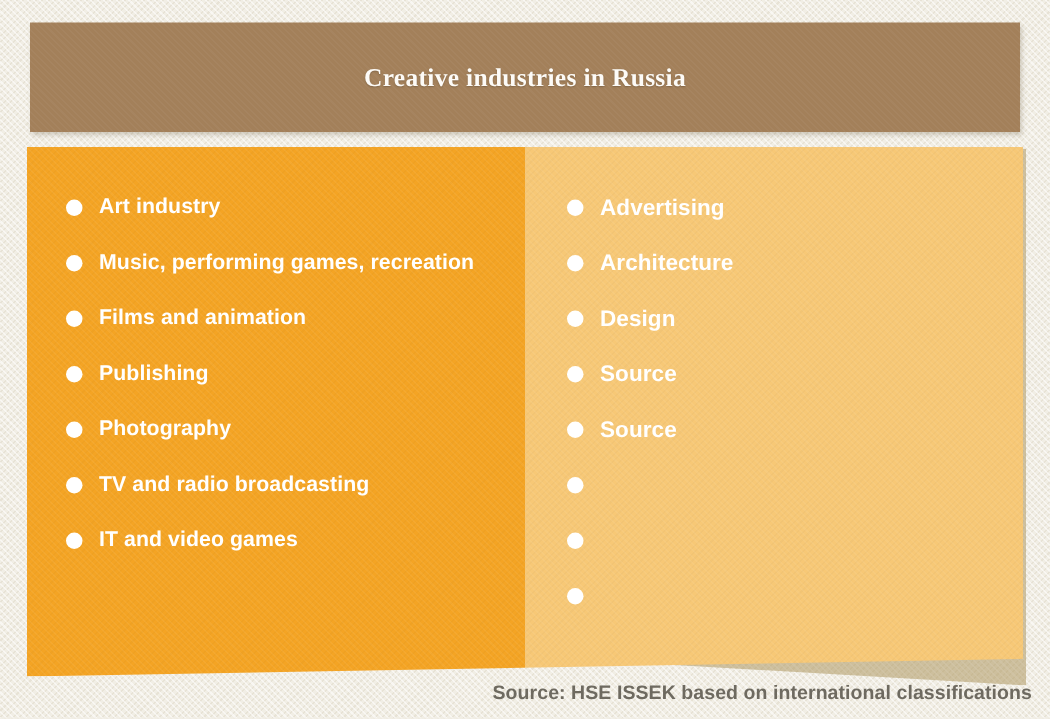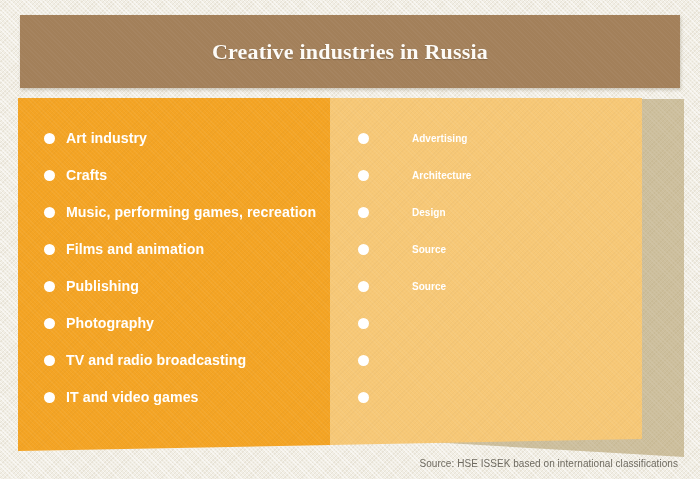--- a/index.html
+++ b/index.html
@@ -44,21 +44,21 @@
       repeating-linear-gradient(45deg, rgba(255,255,255,0.035) 0 1px, rgba(0,0,0,0) 1px 3px);
     box-shadow: 1px 2px 3px rgba(120,105,80,0.30);
     display: flex;
     align-items: center;
     justify-content: center;
     box-sizing: border-box;
   }
   .title-text {
     font-family: "Liberation Serif", serif;
     font-weight: bold;
-    font-size: 22px;
+    font-size: 17px;
     color: #fdfbf7;
     letter-spacing: 0.2px;
     text-shadow: 0 1px 1px rgba(90,70,48,0.45);
     white-space: nowrap;
   }
 
   
   .panel-wrap {
     position: absolute;
     left: 0;
@@ -76,21 +76,21 @@
     background: #b09a63;
     -webkit-clip-path: polygon(0 0, 100% 0, 100% 100%, 0 89.1%);
     clip-path: polygon(0 0, 100% 0, 100% 100%, 0 89.1%);
     opacity: 0.55;
     filter: blur(0.4px);
   }
   .panel {
     position: absolute;
     left: 18px;
     top: 98px;
-    width: 624px;
+    width: 675px;
     height: 353px;
     -webkit-clip-path: polygon(0 0, 100% 0, 100% 96.6%, 0 100%);
     clip-path: polygon(0 0, 100% 0, 100% 96.6%, 0 100%);
     display: flex;
   }
   .col {
     height: 100%;
     box-sizing: border-box;
     background-image:
       repeating-linear-gradient(45deg, rgba(255,255,255,0.05) 0 1px, rgba(0,0,0,0) 1px 3px),
@@ -127,33 +127,33 @@
   }
   .bullet-label {
     color: #ffffff;
     font-size: 14.2px;
     font-weight: bold;
     letter-spacing: 0.05px;
     white-space: nowrap;
     line-height: 1;
   }
   .col-right .bullet-label {
-    font-size: 10px;
-    margin-left: 32px;
+    font-size: 15px;
   }
 
   
   .source-note {
     position: absolute;
-    right: 22px;
+    right: 12px;
     bottom: 10px;
-    font-size: 10px;
+    font-size: 13px;
     color: #6e6a60;
     letter-spacing: 0.05px;
     white-space: nowrap;
+    font-weight: bold;
   }
 </style>
 </head>
 <body>
 
 <div id="page-bg"></div>
 
 <div id="root">
 
   <div class="title-bar">
@@ -166,24 +166,20 @@
     <div class="panel">
 
       <div class="col col-left">
         <ul class="bullet-list">
           <li class="bullet-item">
             <span class="bullet-dot"></span>
             <span class="bullet-label">Art industry</span>
           </li>
           <li class="bullet-item">
             <span class="bullet-dot"></span>
-            <span class="bullet-label">Crafts</span>
-          </li>
-          <li class="bullet-item">
-            <span class="bullet-dot"></span>
             <span class="bullet-label">Music, performing games, recreation</span>
           </li>
           <li class="bullet-item">
             <span class="bullet-dot"></span>
             <span class="bullet-label">Films and animation</span>
           </li>
           <li class="bullet-item">
             <span class="bullet-dot"></span>
             <span class="bullet-label">Publishing</span>
           </li>

